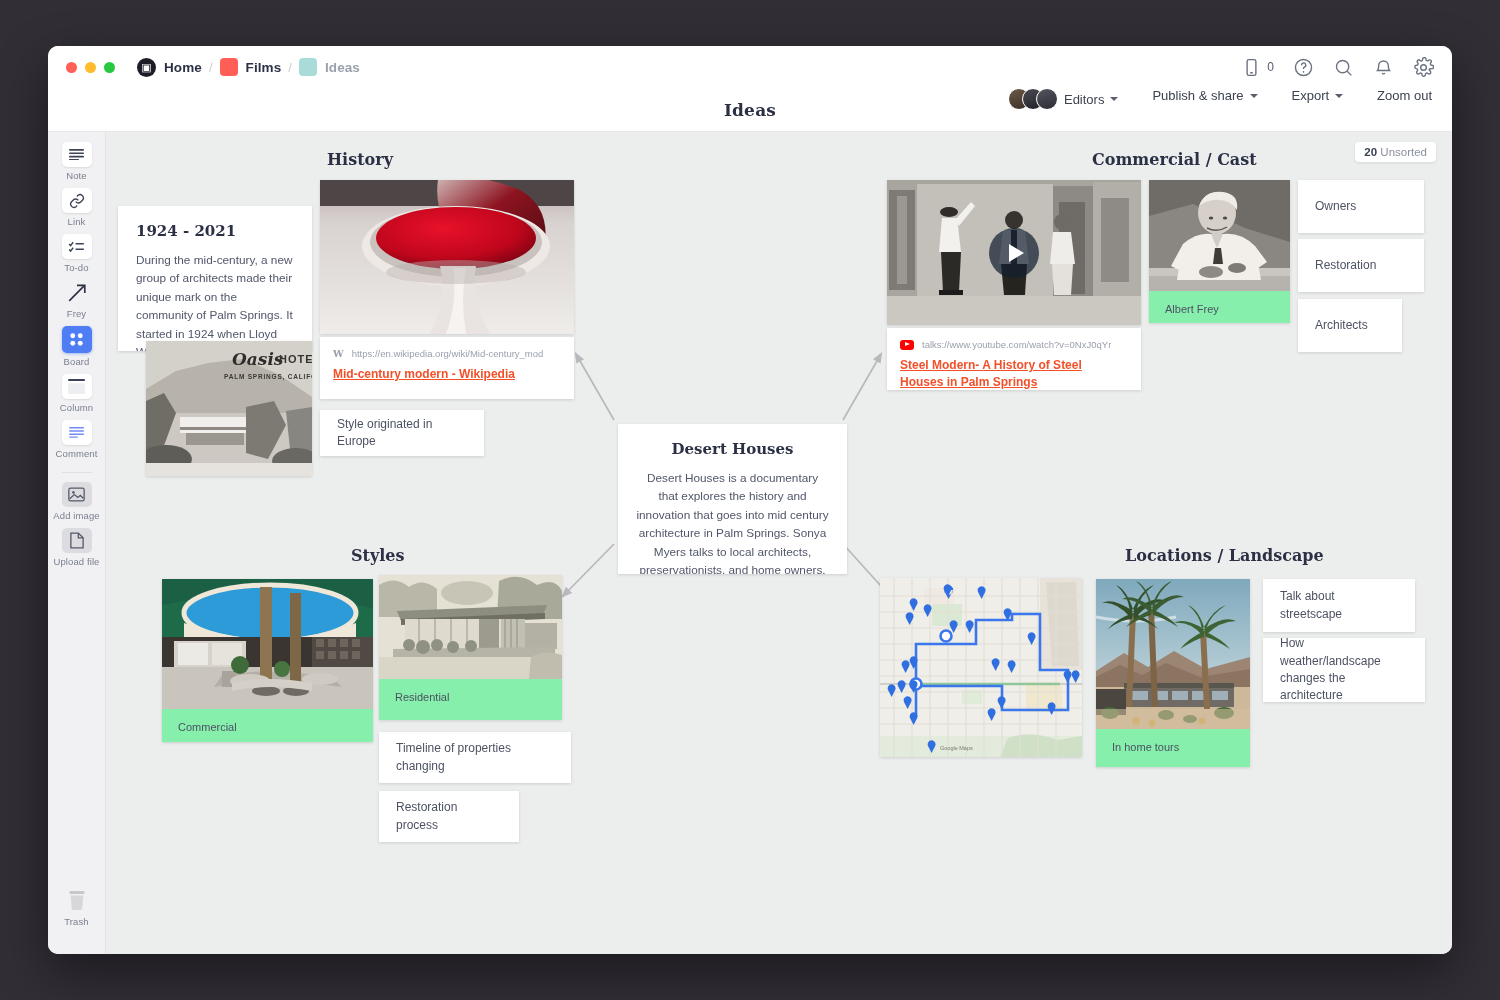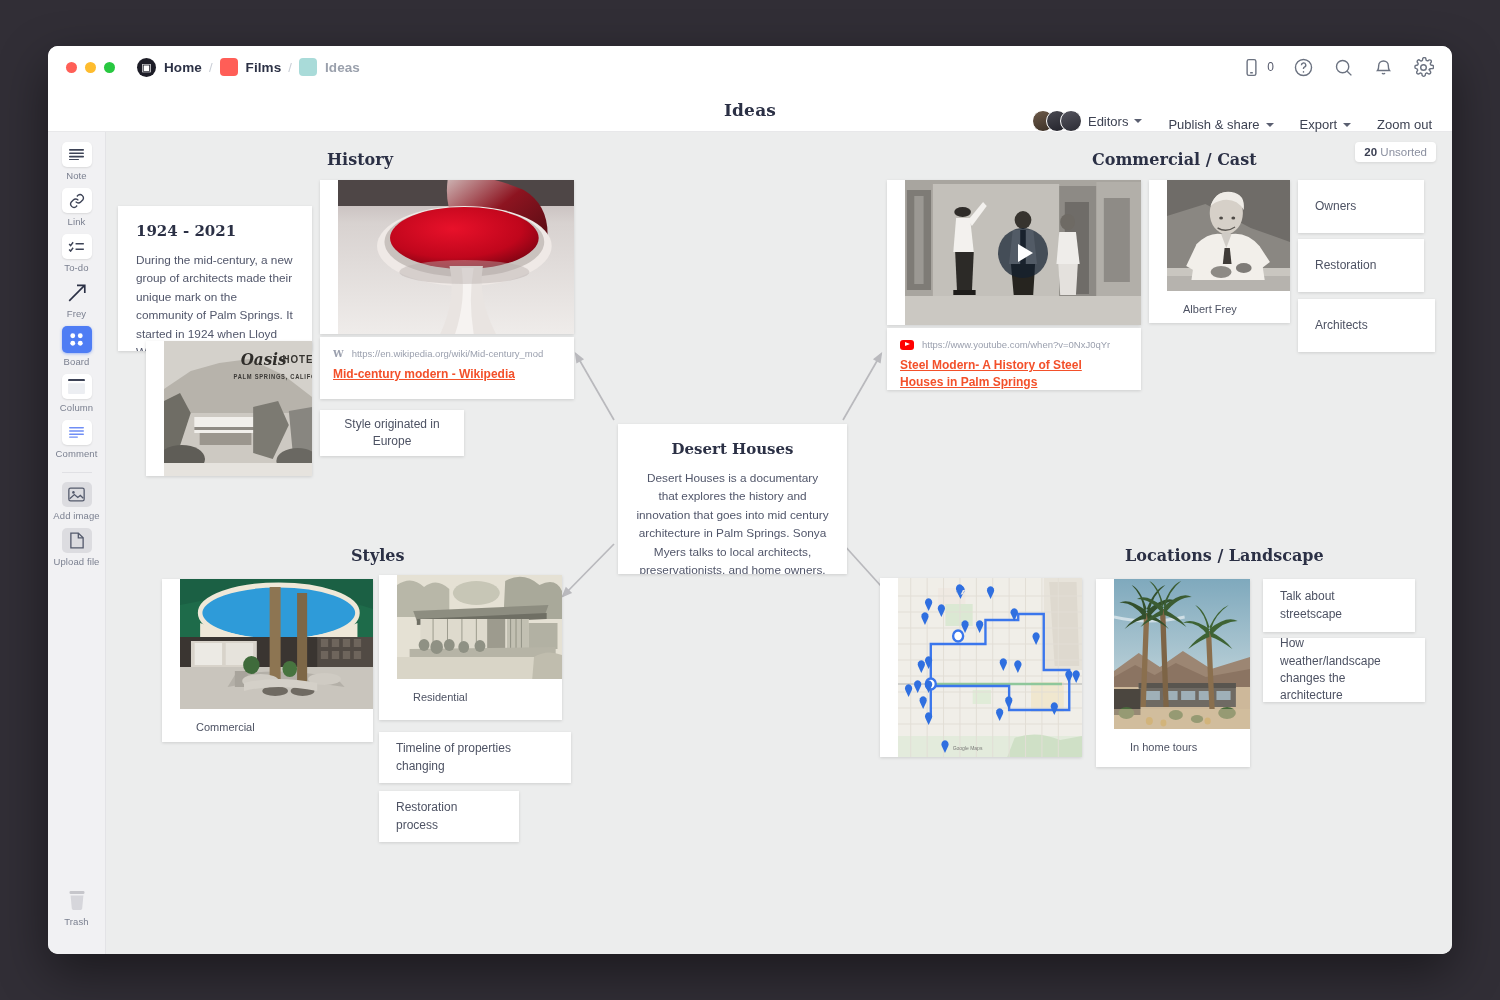--- a/index.html
+++ b/index.html
@@ -63,21 +63,21 @@
     height: 44px; flex: 0 0 44px; background: #fff;
     position: relative; display: flex; align-items: center; justify-content: center;
     border-bottom: 1px solid #e8e8ea;
   }
   .doc-title {
     font-family: "DejaVu Serif", "Liberation Serif", serif;
     font-size: 17px; font-weight: bold; color: #2b3045; letter-spacing: .2px;
   }
   .sh-right {
     position: absolute; right: 20px; top: 0; height: 44px;
-    display: flex; align-items: flex-end; gap: 26px;
+    display: flex; align-items: flex-start; gap: 34px;
   }
   .avatars { display: flex; align-items: center; }
   .av {
     width: 22px; height: 22px; border-radius: 50%;
     border: 1.5px solid #fff; background: #8b7b6b;
     margin-left: -8px; overflow: hidden; position: relative;
   }
   .av:first-child { margin-left: 0; }
   .av.a1 { background: linear-gradient(160deg,#6d5a49 0%,#3a2f26 100%); }
   .av.a2 { background: linear-gradient(160deg,#4a4a52 0%,#22222a 100%); }
@@ -149,21 +149,21 @@
 
   .note-card {
     position: absolute; background: #fff;
     box-shadow: 0 1px 3px rgba(0,0,0,.13);
     display: flex; align-items: center;
     padding: 0 17px;
     font-size: 12px; color: #4d5263;
     line-height: 1.45;
   }
 
-  .img-card { position: absolute; background: #ffffff; box-shadow: 0 1px 3px rgba(0,0,0,.13); overflow: hidden; padding-left: 18px; }
+  .img-card { position: absolute; background: #86efac; box-shadow: 0 1px 3px rgba(0,0,0,.13); overflow: hidden; }
   .img-card .thumb { width: 100%; position: relative; overflow: hidden; }
   .img-card .cap { font-size: 11px; color: #4d5263; padding: 12px 16px; }
 
   .link-card { position: absolute; background: #fff; box-shadow: 0 1px 3px rgba(0,0,0,.13); padding: 11px 13px; }
   .link-url { display: flex; align-items: center; gap: 8px; margin-bottom: 7px; }
   .link-url span { font-size: 9.5px; color: #9ba0ae; white-space: nowrap; overflow: hidden; }
   .link-title { font-size: 12px; font-weight: bold; color: #f3502a; text-decoration: underline; line-height: 1.4; }
   .favicon-w { font-family: "DejaVu Serif", serif; font-size: 10px; font-weight: bold; color: #2b2b2b; }
   .favicon-yt { width: 14px; height: 10px; background: #ff0000; border-radius: 3px; position: relative; flex: 0 0 14px; }
   .favicon-yt::after {
@@ -482,21 +482,21 @@
       </div>
 
       <div class="link-card" style="left:214px; top:205px; width:254px; height:62px;">
         <div class="link-url">
           <span class="favicon-w">W</span>
           <span>https://en.wikipedia.org/wiki/Mid-century_mod</span>
         </div>
         <div class="link-title">Mid-century modern - Wikipedia</div>
       </div>
 
-      <div class="note-card" style="left:214px; top:278px; width:144px; height:46px;text-align:center;">
+      <div class="note-card" style="left:214px; top:278px; width:164px; height:46px;">
         <span>Style originated in Europe</span>
       </div>
 
       <div class="img-card" style="left:781px; top:48px; width:254px; height:145px;">
         <div class="thumb" style="height:145px">
           <svg class="im" viewBox="0 0 254 145" preserveAspectRatio="none">
             <rect width="254" height="145" fill="#b9b6b0"></rect>
             <rect x="0" y="0" width="254" height="116" fill="#a8a59f"></rect>
             <rect x="30" y="4" width="136" height="112" fill="#c3c0ba"></rect>
             <rect x="166" y="6" width="40" height="110" fill="#8d8a85"></rect>
@@ -522,21 +522,21 @@
             <path d="M166 52 L184 52 L188 84 L163 84 Z" fill="#efedea"></path>
             <path d="M165 84 L186 84 L184 115 L167 115 Z" fill="#e4e1dd"></path>
           </svg>
           <div class="play-btn"></div>
         </div>
       </div>
 
       <div class="link-card" style="left:781px; top:196px; width:254px; height:62px;">
         <div class="link-url">
           <span class="favicon-yt"></span>
-          <span>https://www.youtube.com/when?v=0NxJ0qYr</span>
+          <span>talks://www.youtube.com/watch?v=0NxJ0qYr</span>
         </div>
         <div class="link-title">Steel Modern- A History of Steel Houses in Palm Springs</div>
       </div>
 
       <div class="img-card" style="left:1043px; top:48px; width:141px; height:143px;">
         <div class="thumb" style="height:111px">
           <svg class="im" viewBox="0 0 141 111" preserveAspectRatio="none">
             <rect width="141" height="111" fill="#a5a29d"></rect>
             <path d="M0 0 L141 0 L141 64 L92 48 L44 26 L0 40 Z" fill="#6f6c68"></path>
             <path d="M0 36 L44 24 L96 48 L141 62 L141 92 L0 96 Z" fill="#8a8782"></path>
@@ -561,21 +561,21 @@
         </div>
         <div class="cap">Albert Frey</div>
       </div>
 
       <div class="note-card" style="left:1192px; top:48px; width:126px; height:53px;">
         <span>Owners</span>
       </div>
       <div class="note-card" style="left:1192px; top:107px; width:126px; height:53px;">
         <span>Restoration</span>
       </div>
-      <div class="note-card" style="left:1192px; top:167px; width:137px; height:53px;">
+      <div class="note-card" style="left:1192px; top:167px; width:104px; height:53px;">
         <span>Architects</span>
       </div>
 
       <div class="img-card" style="left:56px; top:447px; width:211px; height:163px;">
         <div class="thumb" style="height:130px">
           <svg class="im" viewBox="0 0 211 130" preserveAspectRatio="none">
             <rect width="211" height="130" fill="#c9c4bb"></rect>
             <rect width="211" height="66" fill="#1e6b4a"></rect>
             <path d="M0 0 L211 0 L211 30 Q120 2 0 26 Z" fill="#1b6044"></path>
             <ellipse cx="108" cy="34" rx="86" ry="28" fill="#2e9bd9"></ellipse>

